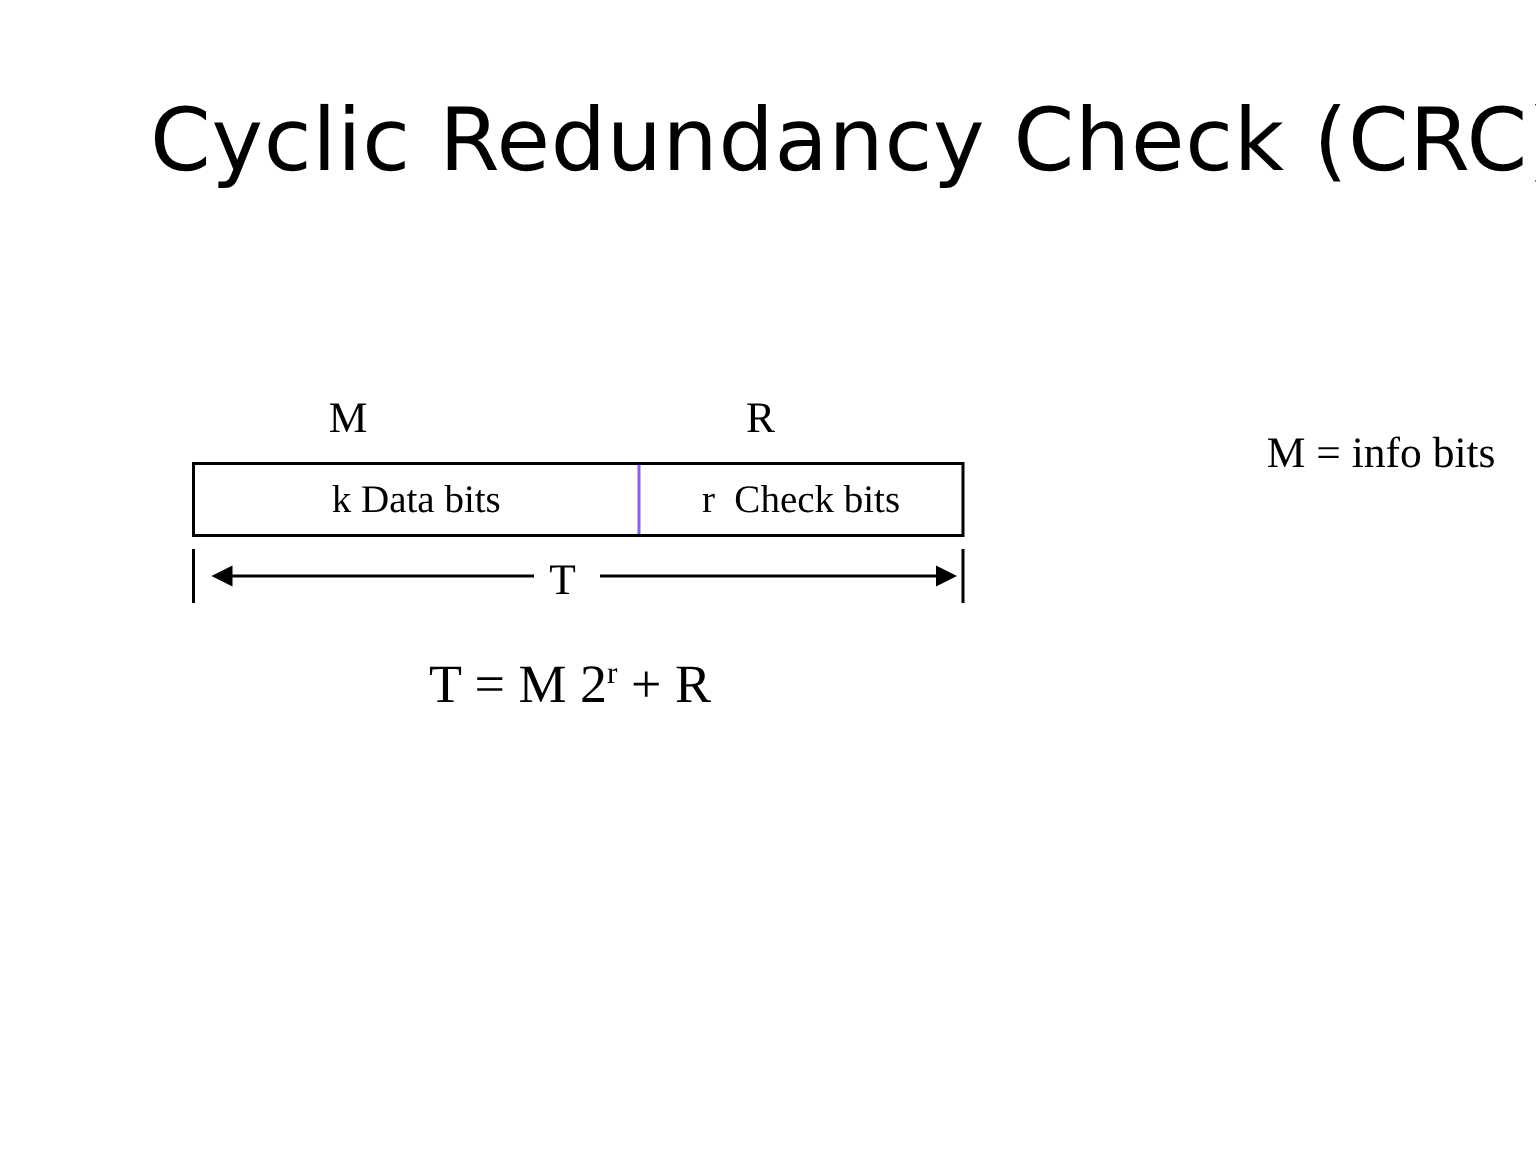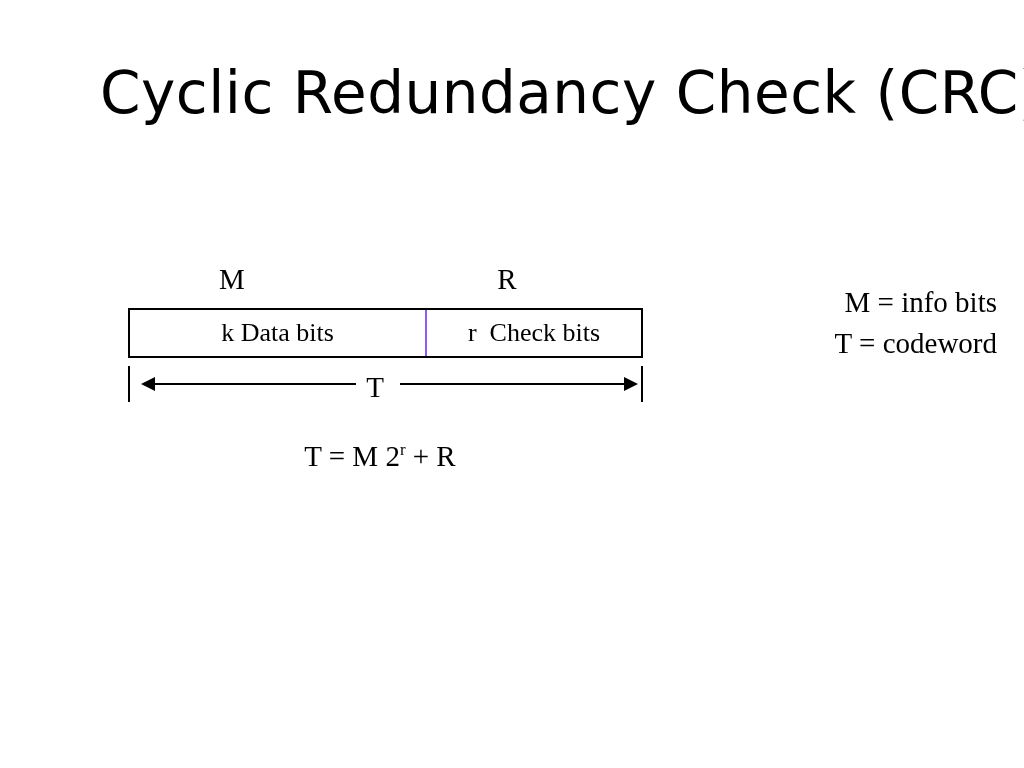--- a/index.html
+++ b/index.html
@@ -139,21 +139,21 @@
   }
 
   
   #formula {
     position: absolute;
     left: 230px;
     top: 438px;
     width: 300px;
     text-align: center;
     font-family: "Liberation Serif", "DejaVu Serif", serif;
-    font-size: 29px;
+    font-size: 36px;
     line-height: 36px;
     white-space: pre;
     color: #000000;
   }
   #formula sup {
     font-size: 0.58em;
     vertical-align: super;
     line-height: 0;
   }
 
@@ -200,16 +200,15 @@
       <div class="arrow-head" id="arrow-head-right"></div>
       <div class="end-tick" id="tick-right"></div>
     </div>
 
     <div id="formula"><span>T = M 2</span><sup>r</sup><span> + R</span></div>
 
   </div>
 
   <div id="legend">
     <div class="legend-line">M = info bits</div>
-    <div class="legend-line">T = codeword</div>
   </div>
 
 </div>
 
 </body></html>

